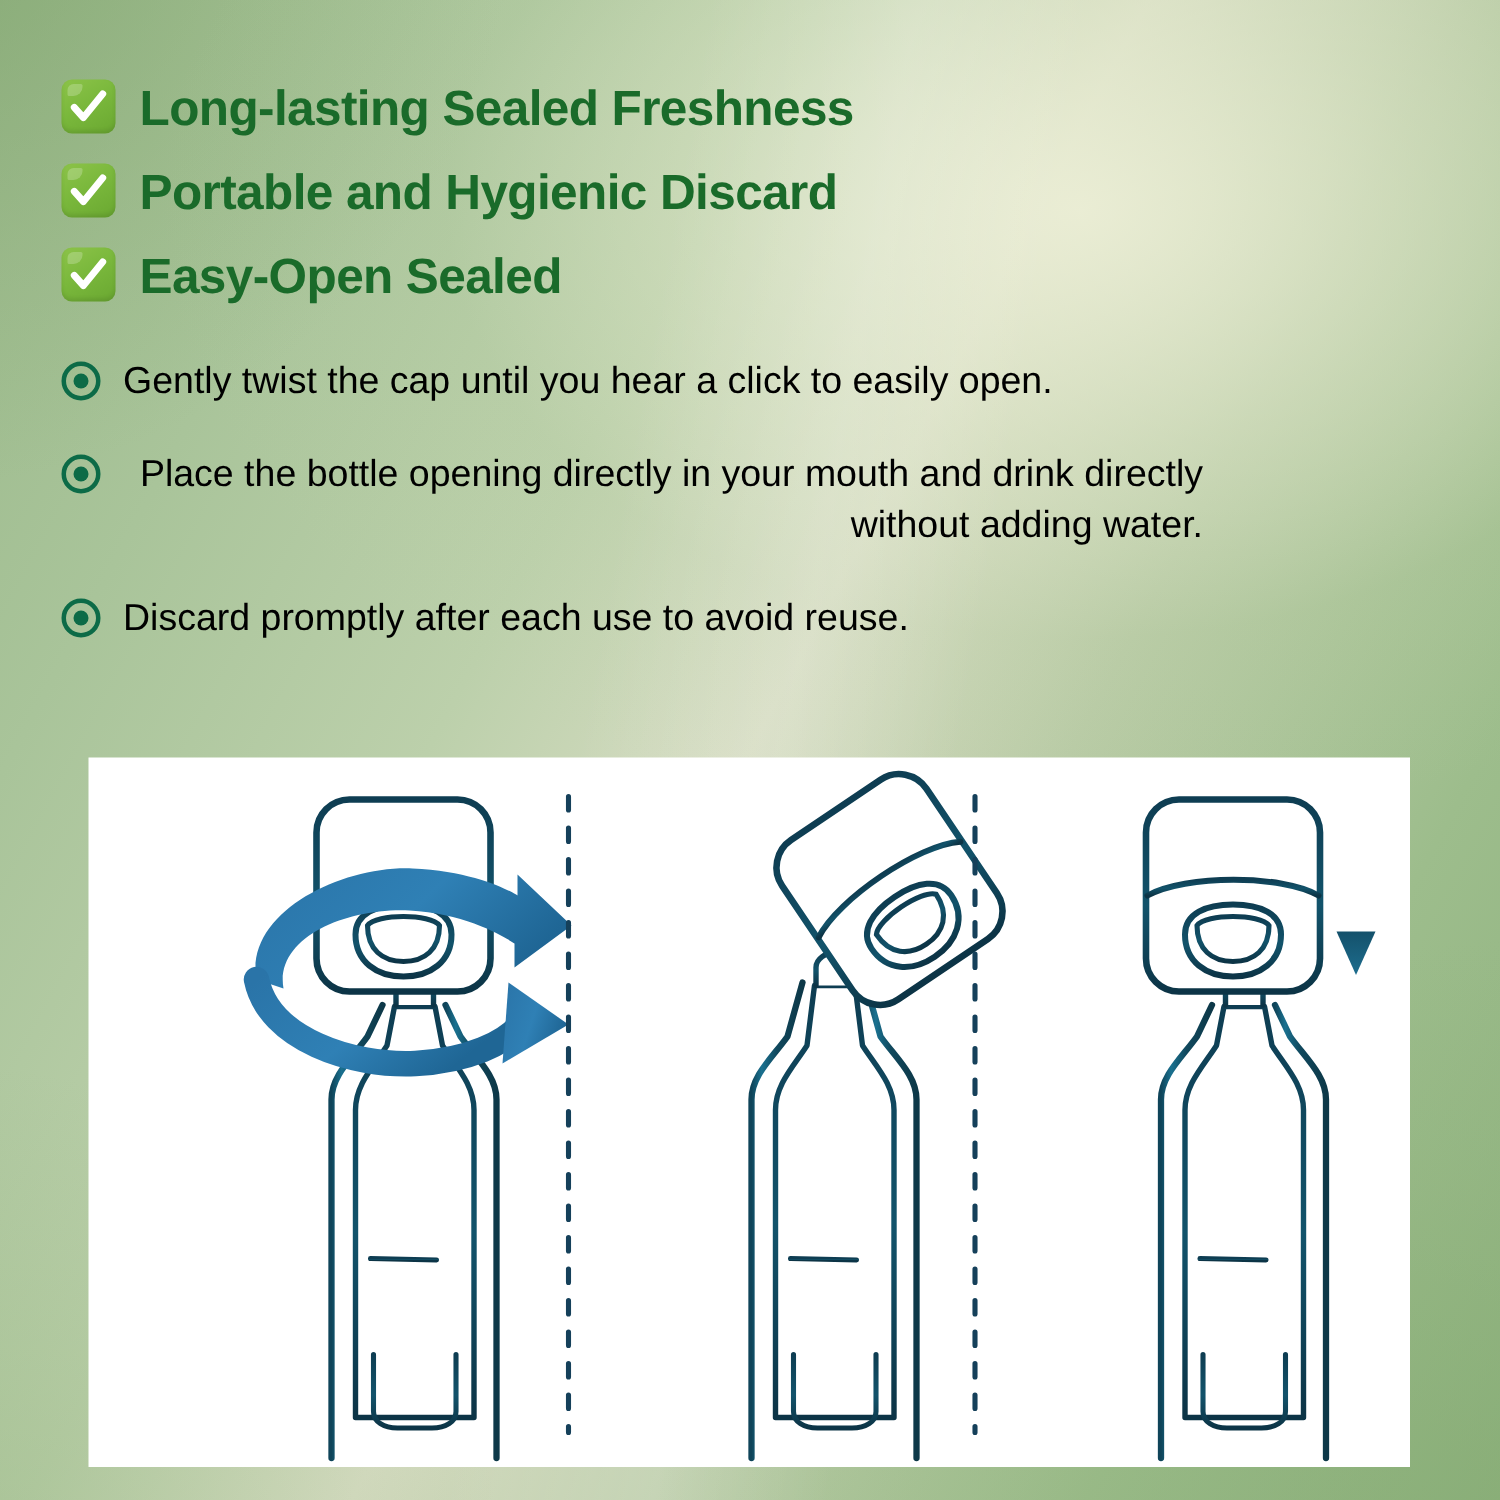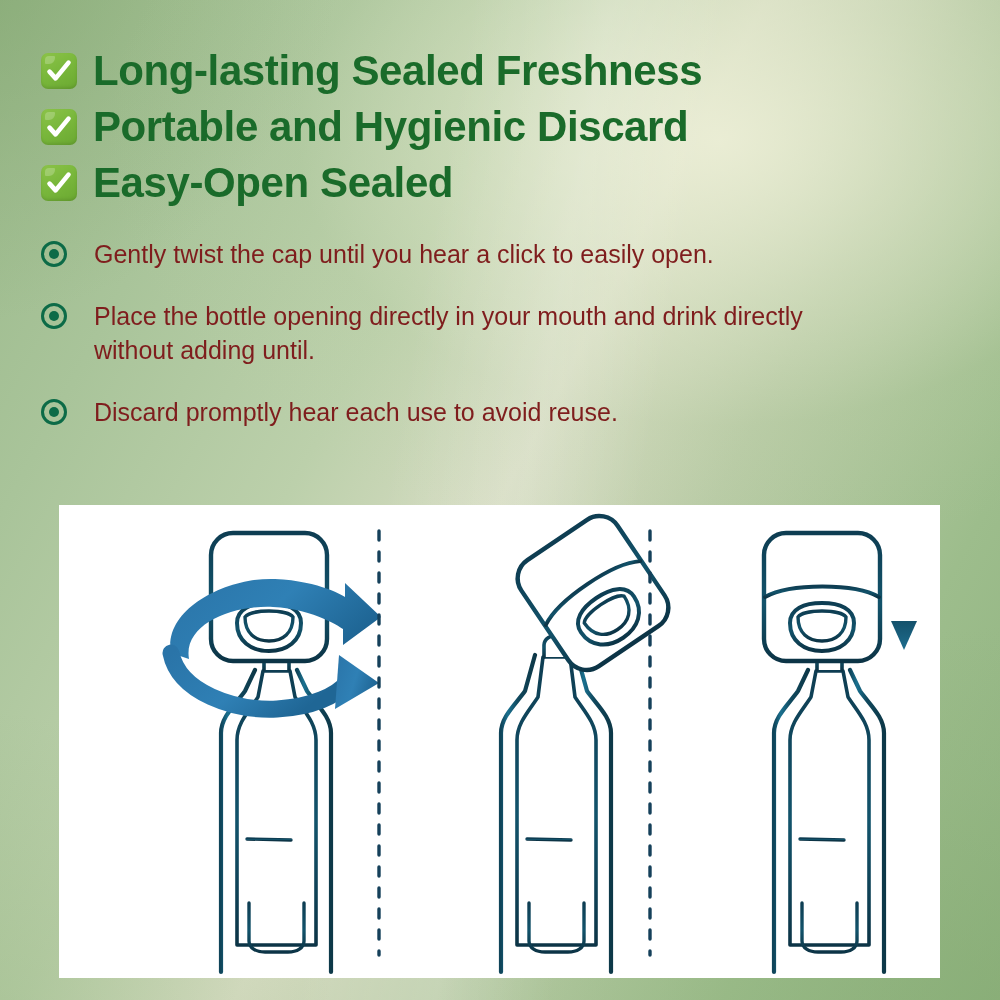--- a/index.html
+++ b/index.html
@@ -100,21 +100,21 @@
     border-radius: 4px 1px 6px 1px;
     background: rgba(255,255,255,0.22);
   }
   .check-box svg {
     position: absolute;
     left: 0;
     top: 0;
   }
   .feature-label {
     margin-left: 16px;
-    font-size: 42px;
+    font-size: 33px;
     font-weight: 700;
     letter-spacing: -0.4px;
     color: #1a6b2a;
     white-space: nowrap;
     line-height: 1;
   }
 
   
   .instructions {
     position: absolute;
@@ -145,25 +145,26 @@
     position: absolute;
     left: 50%;
     top: 50%;
     transform: translate(-50%, -50%);
     width: 10px;
     height: 10px;
     border-radius: 50%;
     background: #0c6b47;
   }
   .instruction-text {
-    margin-left: 27px;
+    margin-left: 15px;
     font-size: 25px;
     line-height: 1.36;
-    color: #7f1d1d;
+    color: #000000;
     max-width: 720px;
+    text-align: right;
   }
 
   
   .panel {
     position: absolute;
     left: 59px;
     top: 505px;
     width: 881px;
     height: 473px;
     background: #ffffff;
@@ -221,26 +222,26 @@
 
   <div class="instructions">
 
     <div class="instruction-row">
       <span class="bullet-dot"></span>
       <span class="instruction-text">Gently twist the cap until you hear a click to easily open.</span>
     </div>
 
     <div class="instruction-row">
       <span class="bullet-dot"></span>
-      <span class="instruction-text">Place the bottle opening directly in your mouth and drink directly without adding until.</span>
+      <span class="instruction-text">Place the bottle opening directly in your mouth and drink directly without adding water.</span>
     </div>
 
     <div class="instruction-row">
       <span class="bullet-dot"></span>
-      <span class="instruction-text">Discard promptly hear each use to avoid reuse.</span>
+      <span class="instruction-text">Discard promptly after each use to avoid reuse.</span>
     </div>
 
   </div>
 
   <div class="panel">
     <svg class="panel-svg" viewBox="0 0 881 473">
       <defs>
         <linearGradient id="lineGrad" x1="0" y1="0" x2="0" y2="1">
           <stop offset="0%" stop-color="#0e3d52"></stop>
           <stop offset="55%" stop-color="#12536b"></stop>

